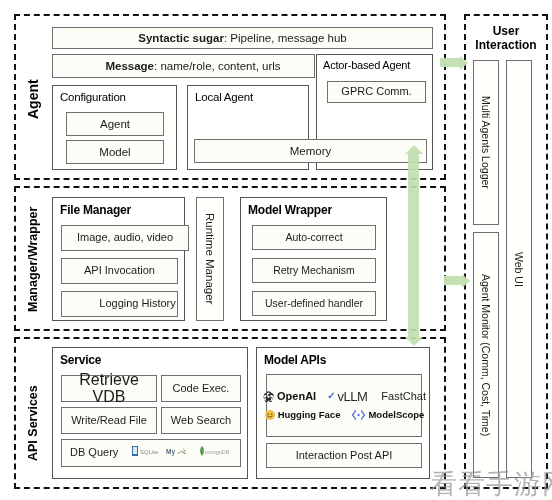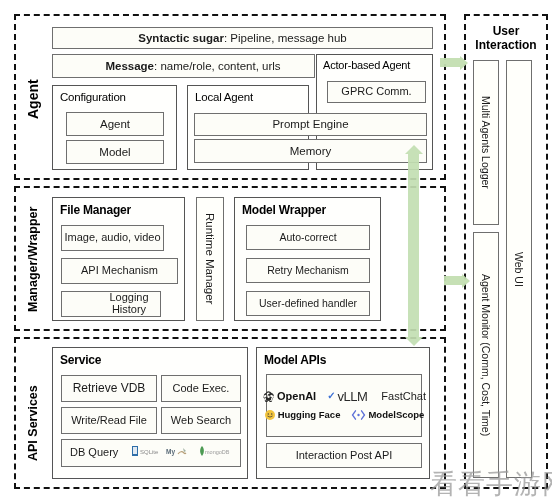--- a/index.html
+++ b/index.html
@@ -164,52 +164,51 @@
 
   <div class="group" style="left:187px; top:85px; width:122px; height:85px;">
     <div class="ghead" style="left:7px; top:5px; font-size:11.5px; font-weight:normal;">Local Agent</div>
   </div>
 
   <div class="group" style="left:316px; top:54px; width:117px; height:116px;">
     <div class="ghead" style="left:6px; top:4px; font-size:11px; font-weight:normal;">Actor-based Agent</div>
     <div class="box" style="left:10px; top:26px; width:99px; height:22px; font-size:11px;">GPRC Comm.</div>
   </div>
 
-  <div class="box" style="left:194px; top:113px; width:233px; height:23px; font-size:11.5px;">Prompt Engine</div>
   <div class="box" style="left:194px; top:139px; width:233px; height:24px; font-size:11.5px;">Memory</div>
 
   <div class="dashed" style="left:14px; top:186px; width:432px; height:145px;"></div>
 
   <div class="vlabel" style="left:22px; top:196px; width:22px; height:126px; font-size:12.5px;">Manager/Wrapper</div>
 
   <div class="group" style="left:52px; top:197px; width:133px; height:124px;">
     <div class="ghead" style="left:7px; top:5px; font-size:12px;">File Manager</div>
-    <div class="box" style="left:8px; top:27px; width:103px; height:26px; font-size:11px;">Image, audio, video</div>
-    <div class="box" style="left:8px; top:60px; width:117px; height:26px; font-size:11px;">API Mechanism</div>
-    <div class="box" style="left:8px; top:93px; width:100px; height:26px; font-size:11px;padding-left:36px;">Logging History</div>
+    <div class="box" style="left:8px; top:27px; width:128px; height:26px; font-size:11px;">Image, audio, video</div>
+    <div class="box" style="left:8px; top:60px; width:117px; height:26px; font-size:11px;">API Invocation</div>
+    <div class="box" style="left:8px; top:93px; width:117px; height:26px; font-size:11px;padding-left:36px;">Logging History</div>
   </div>
 
   <div class="vbox" style="left:196px; top:197px; width:28px; height:124px;">
     <span style="font-size:11.5px;">Runtime Manager</span>
   </div>
 
-  <div class="group" style="left:234px; top:197px; width:147px; height:124px;">
+  <div class="group" style="left:240px; top:197px; width:147px; height:124px;">
     <div class="ghead" style="left:7px; top:5px; font-size:12px;">Model Wrapper</div>
     <div class="box" style="left:11px; top:27px; width:124px; height:25px; font-size:10.5px;">Auto-correct</div>
     <div class="box" style="left:11px; top:60px; width:124px; height:25px; font-size:10.5px;">Retry Mechanism</div>
     <div class="box" style="left:11px; top:93px; width:124px; height:25px; font-size:10.5px;">User-defined handler</div>
   </div>
 
   <div class="dashed" style="left:14px; top:337px; width:432px; height:152px;"></div>
 
   <div class="vlabel" style="left:22px; top:368px; width:22px; height:110px; font-size:12.5px;">API Services</div>
 
   <div class="group" style="left:52px; top:347px; width:196px; height:132px;">
     <div class="ghead" style="left:7px; top:5px; font-size:12px;">Service</div>
-    <div class="box" style="left:8px; top:27px; width:96px; height:27px; font-size:12px;">Retrieve VDB</div>
+    <div class="box" style="left:8px; top:27px; width:96px; height:27px; font-size:16px;">Retrieve VDB</div>
     <div class="box" style="left:108px; top:27px; width:80px; height:27px; font-size:11px;">Code Exec.</div>
     <div class="box" style="left:8px; top:59px; width:96px; height:27px; font-size:11px;">Write/Read File</div>
     <div class="box" style="left:108px; top:59px; width:80px; height:27px; font-size:11px;">Web Search</div>
 
     <div class="box" style="left:8px; top:91px; width:180px; height:28px; justify-content:flex-start;">
       <span style="font-size:11px; margin-left:8px;">DB Query</span>
       <span class="mark" style="margin-left:12px;">
         <svg width="30" height="13" viewBox="0 0 30 13">
           <path d="M2 1 L8 1 L8 11 L2 11 Z" fill="#2f6ea8"></path>
           <path d="M3 2 L7 2 L7 9 L3 9 Z" fill="#ffffff" opacity="0.85"></path>

